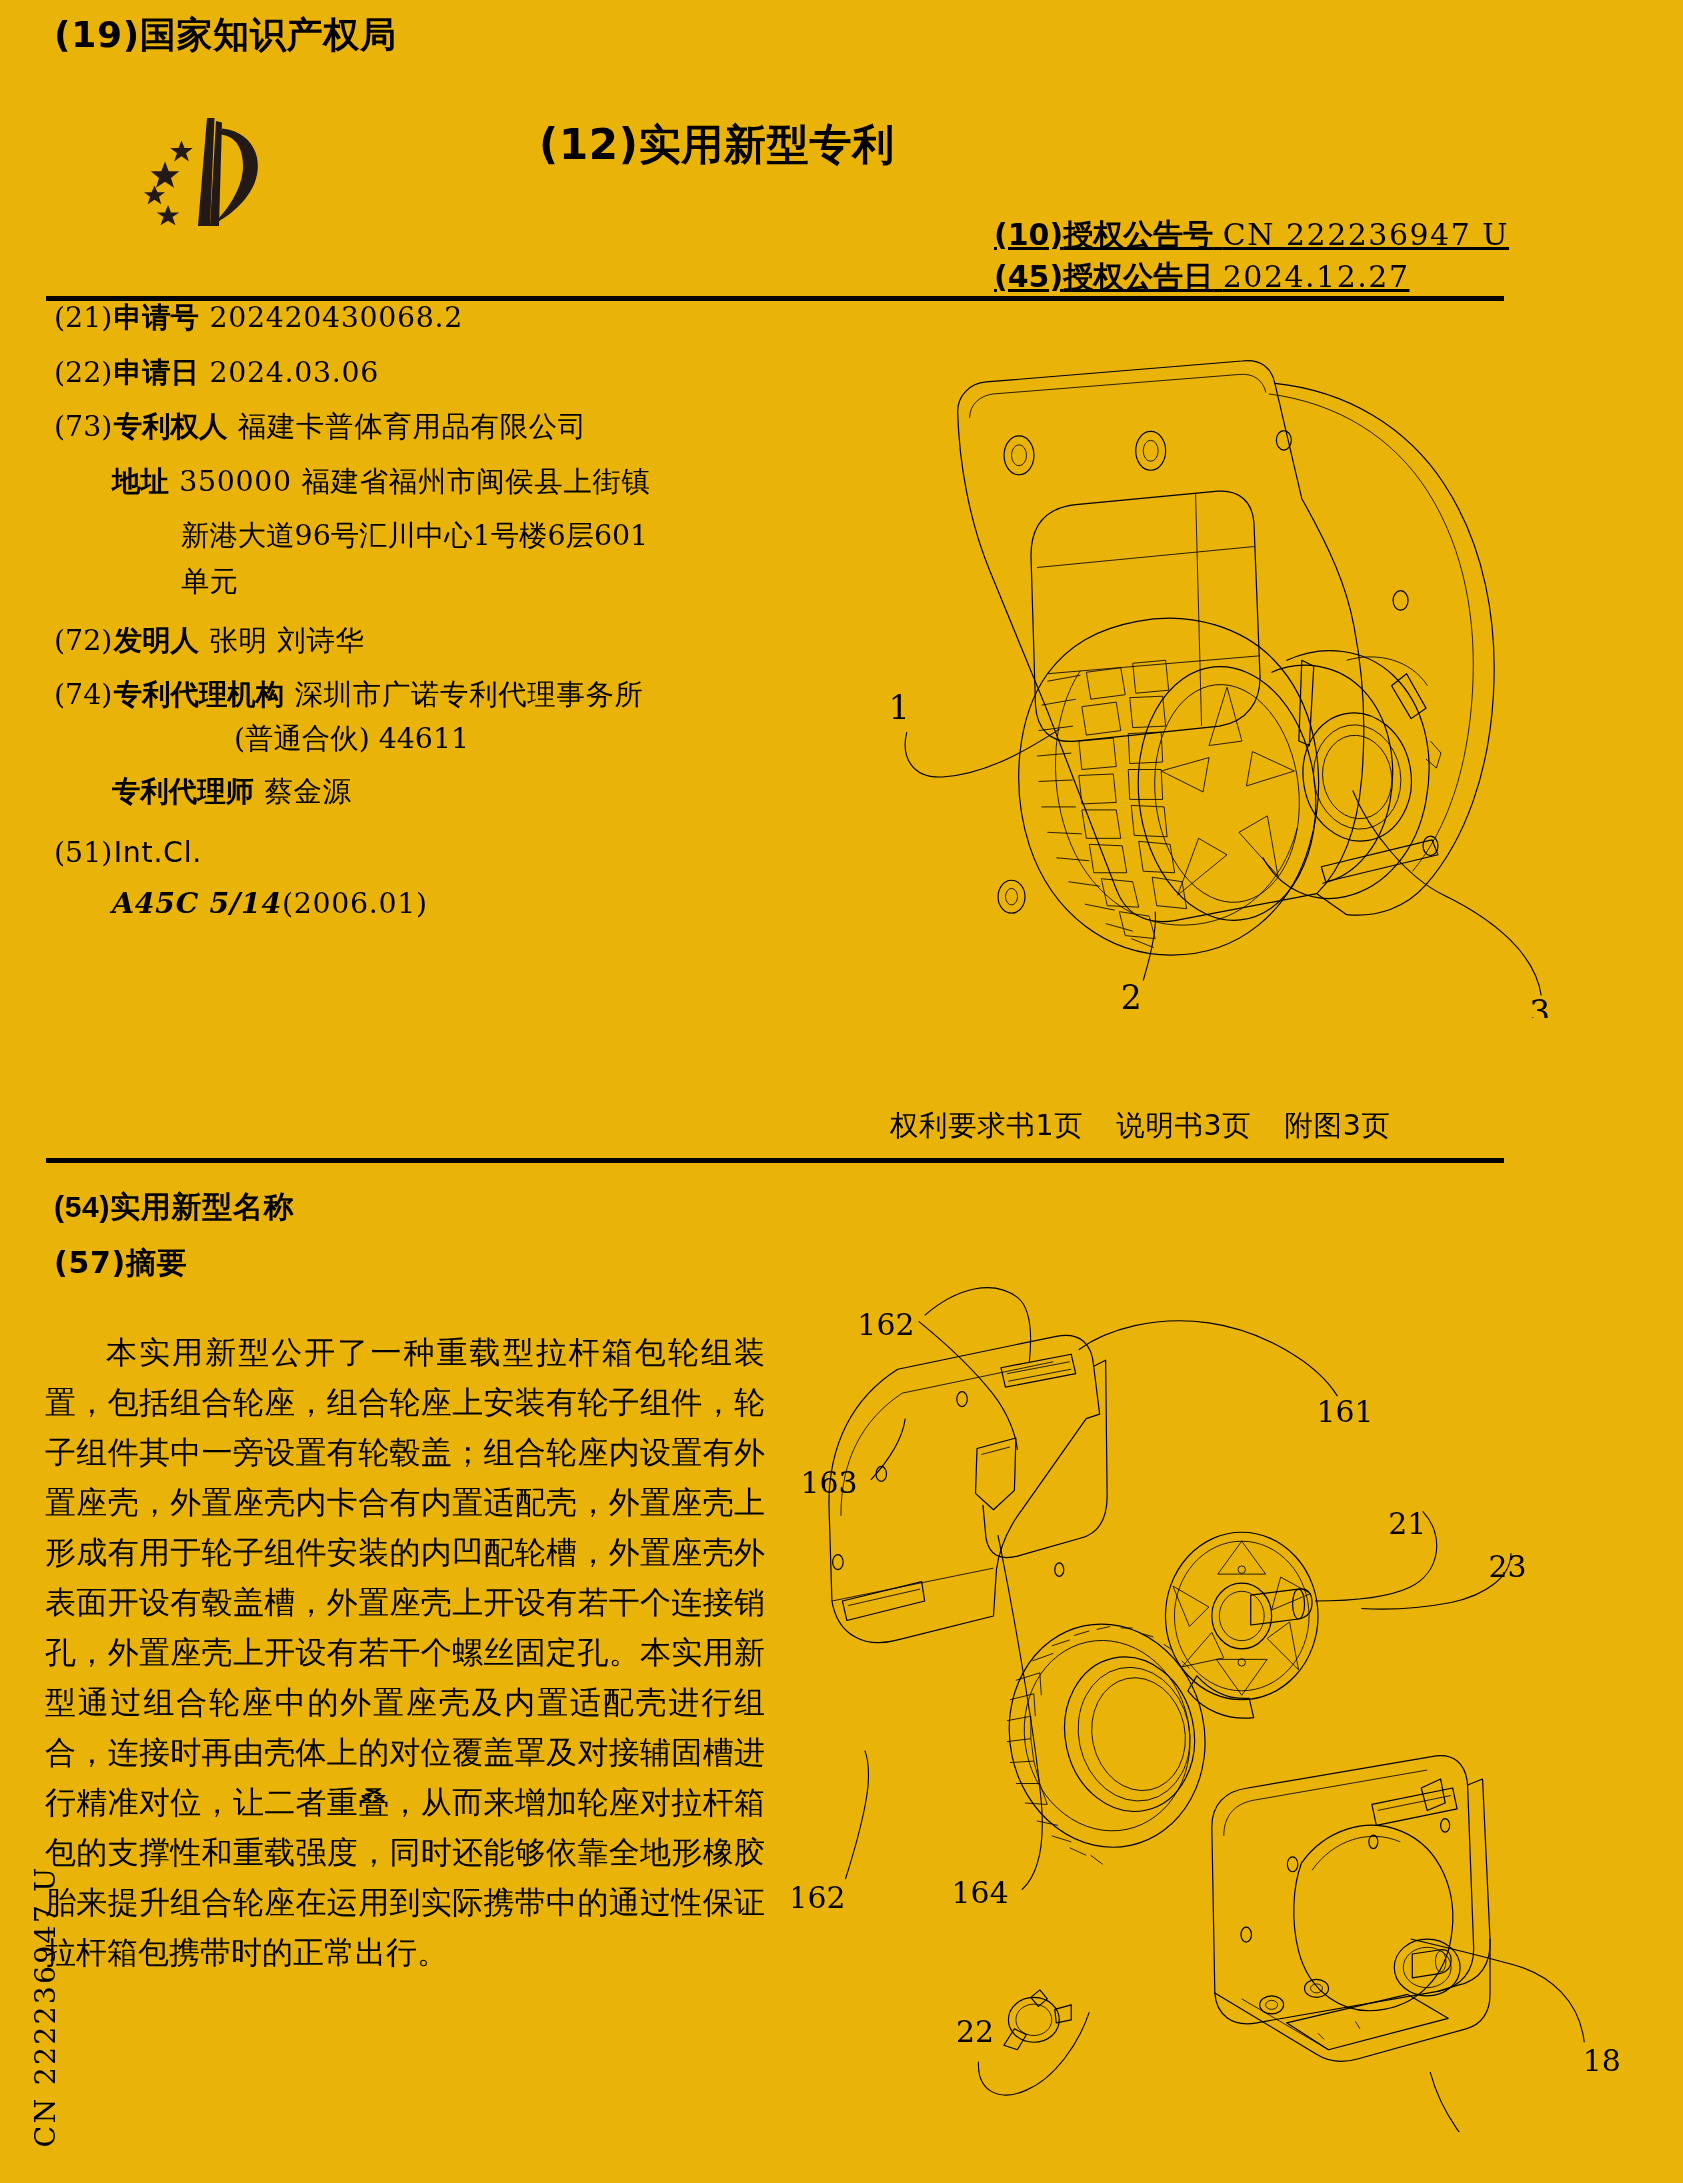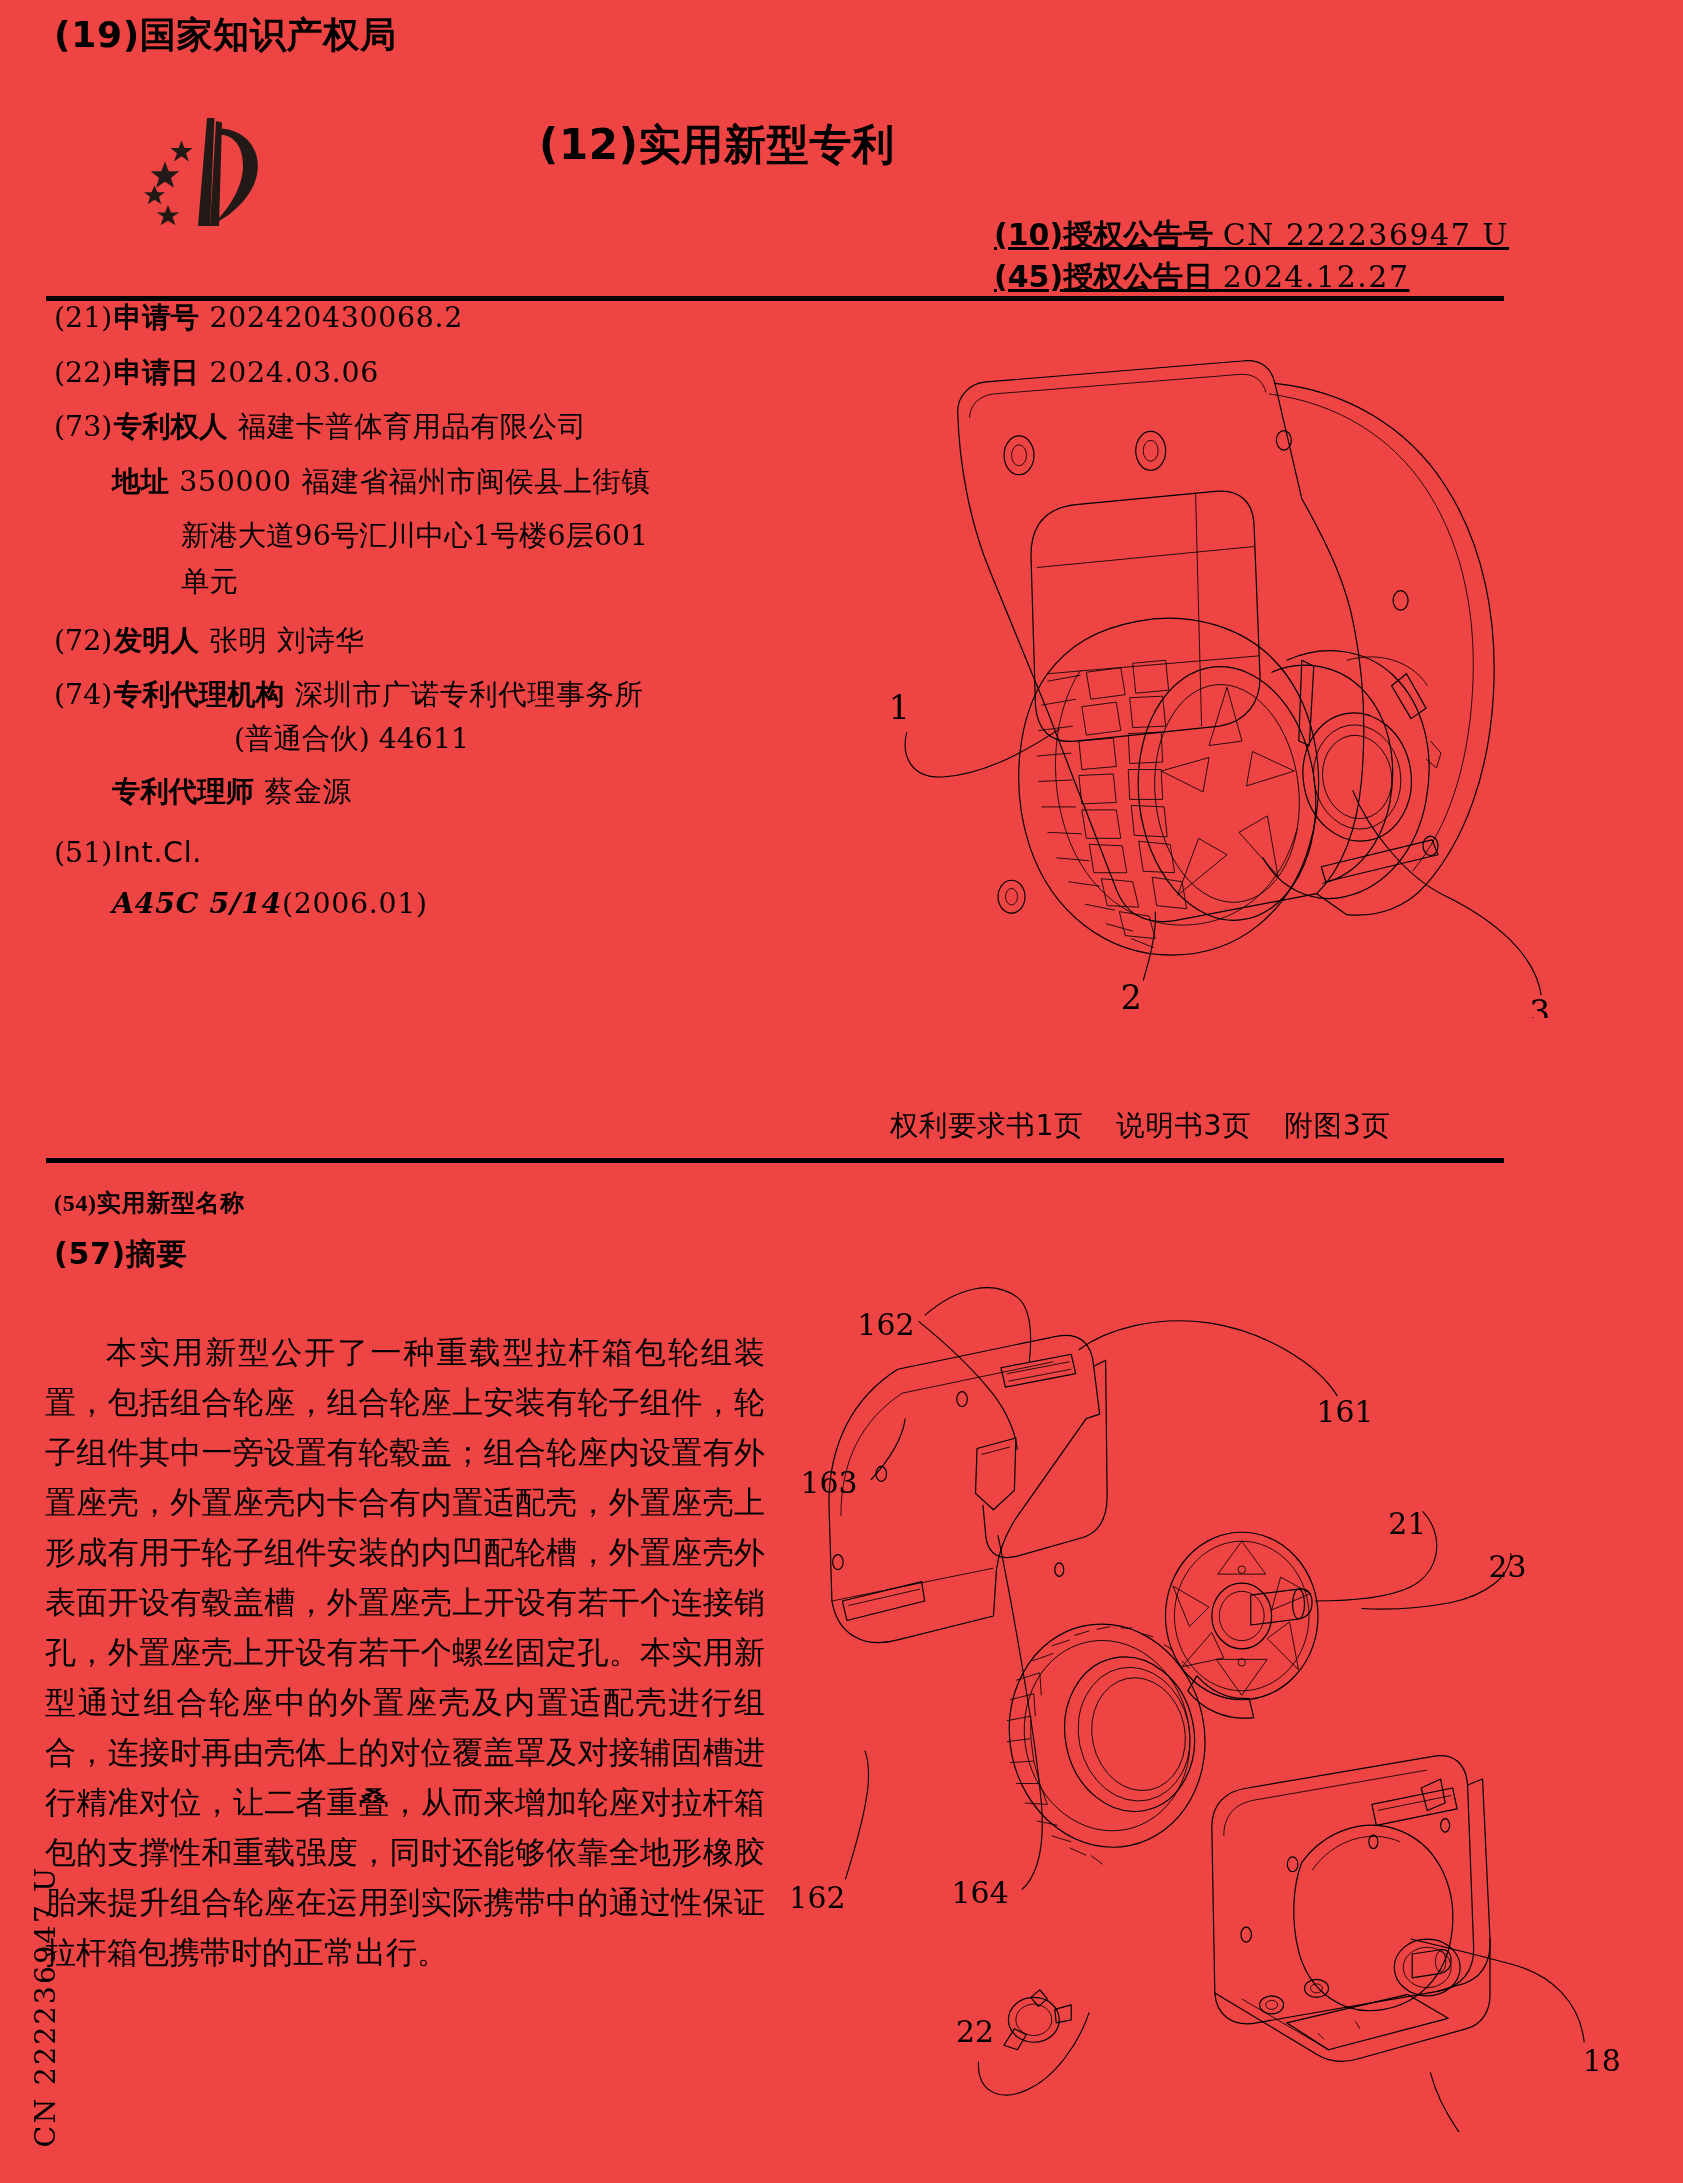--- a/index.html
+++ b/index.html
@@ -4,21 +4,21 @@
 <style>
   html, body {
     margin: 0;
     padding: 0;
     background: #ffffff;
   }
   .page {
     position: relative;
     width: 1683px;
     height: 2183px;
-    background: #ef4444;
+    background: #eab308;
     font-family: "DejaVu Serif", "Liberation Serif", serif;
     color: #000000;
     overflow: hidden;
   }
 
   
   .office-line {
     position: absolute;
     left: 54px;
     top: 10.5px;
@@ -146,23 +146,23 @@
   .page-counts span { margin-right: 33px; }
 
   
   .title-block {
     position: absolute;
     left: 54px;
     top: 1187px;
     width: 711px;
   }
   .sec-code {
-    font-family: Liberation Serif, serif;
+    font-family: Liberation Sans, sans-serif;
     font-weight: bold;
-    font-size: 24px;
+    font-size: 30px;
     letter-spacing: 0.7px;
   }
   .invention-title {
     font-family: "DejaVu Serif", "Liberation Serif", serif;
     font-size: 30px;
     padding-left: 67px;
     margin-top: 12px;
     letter-spacing: 0.7px;
   }
   .abs-head {

